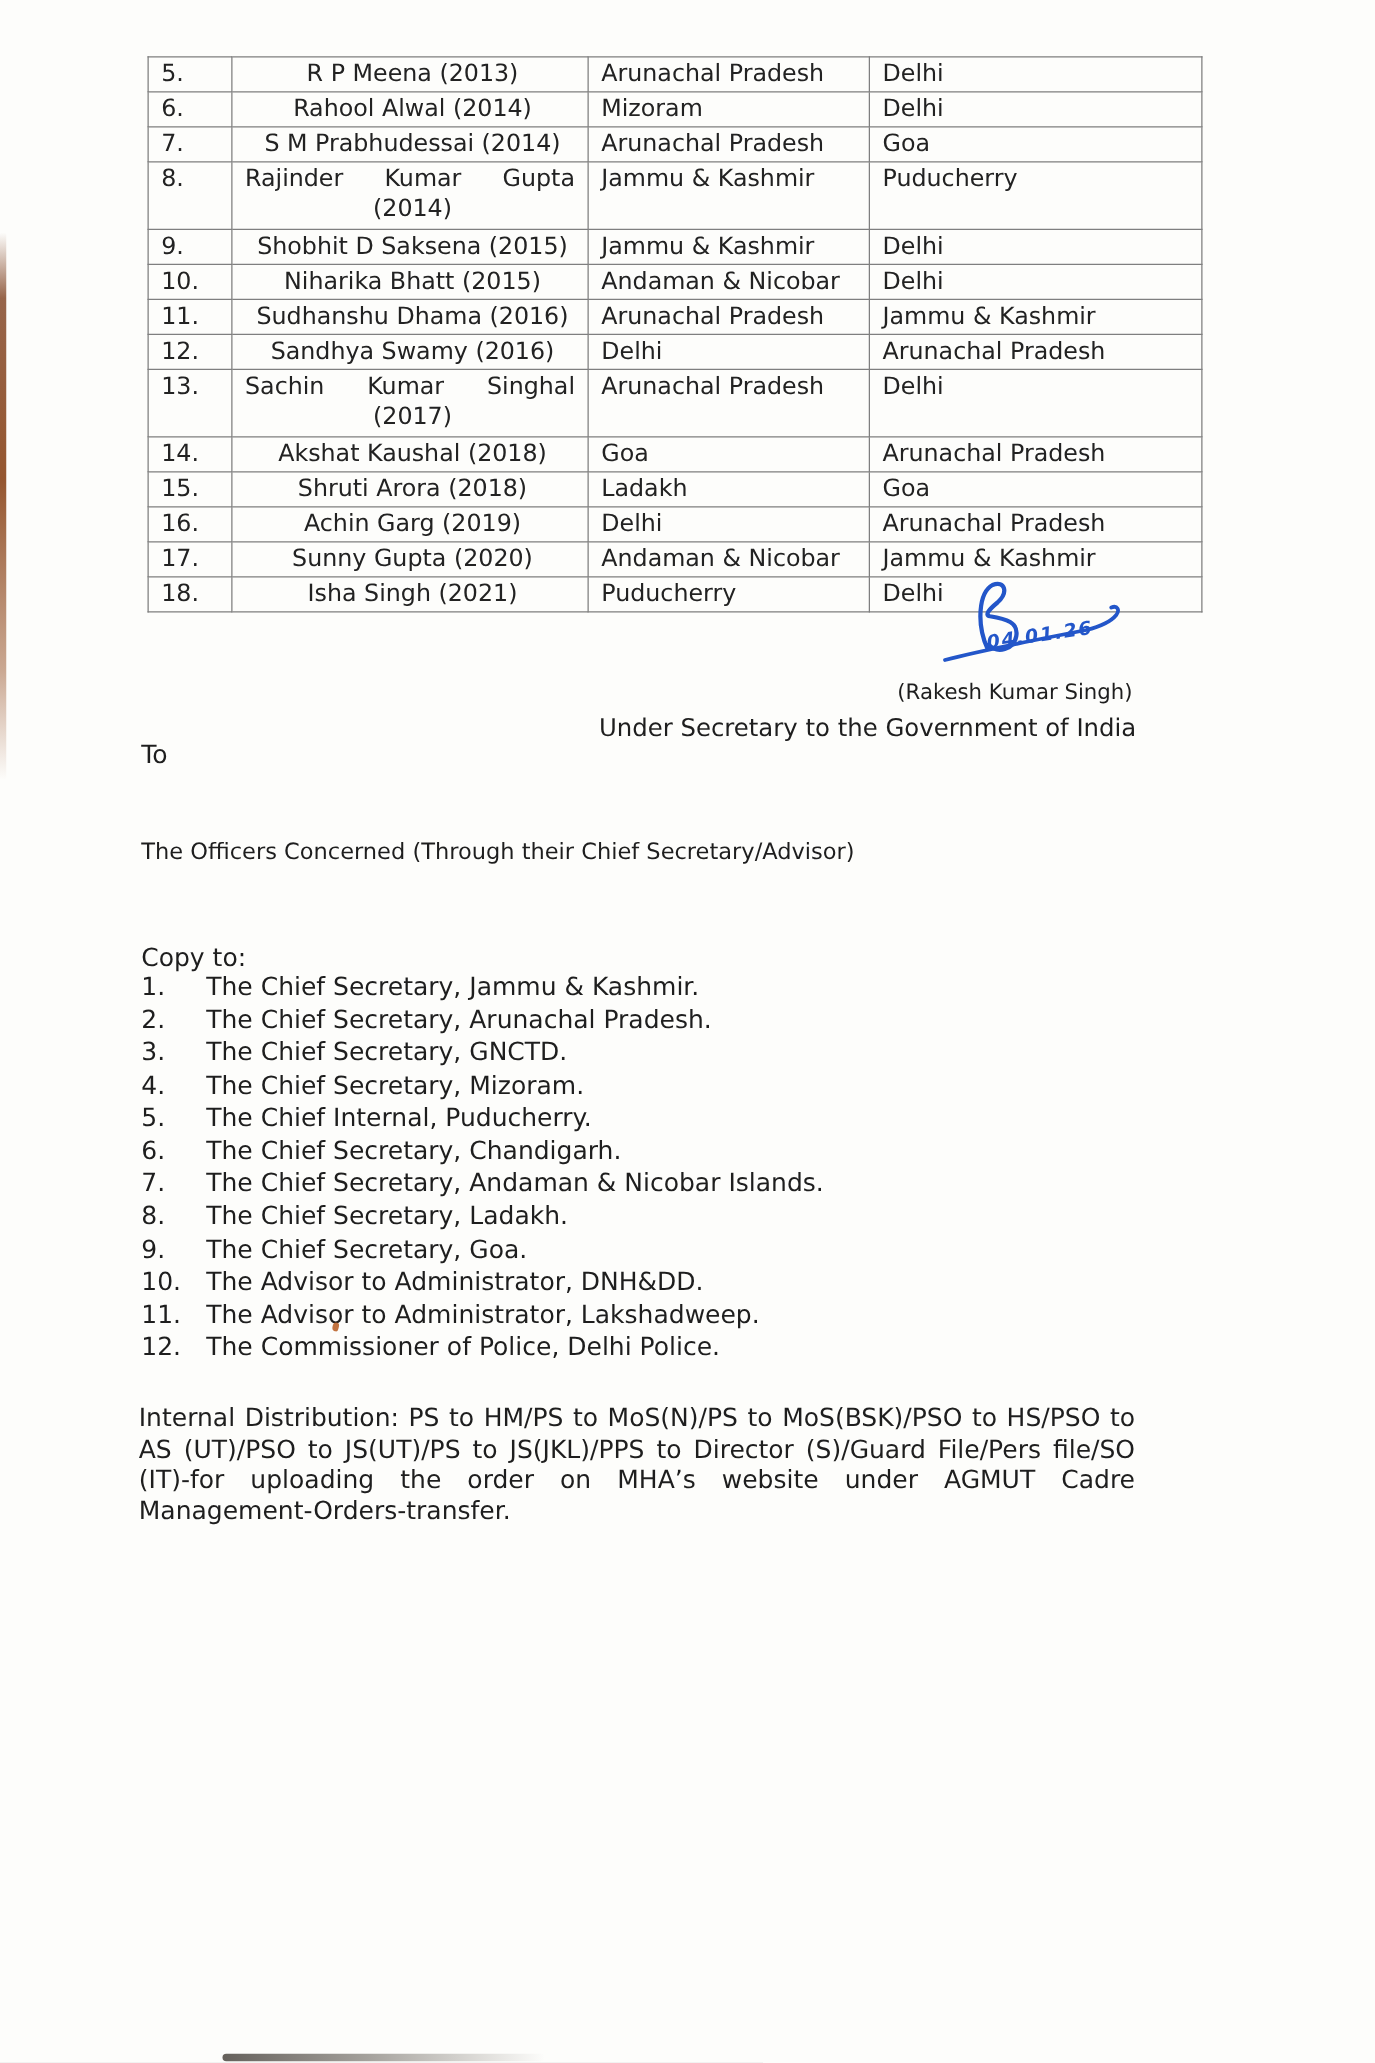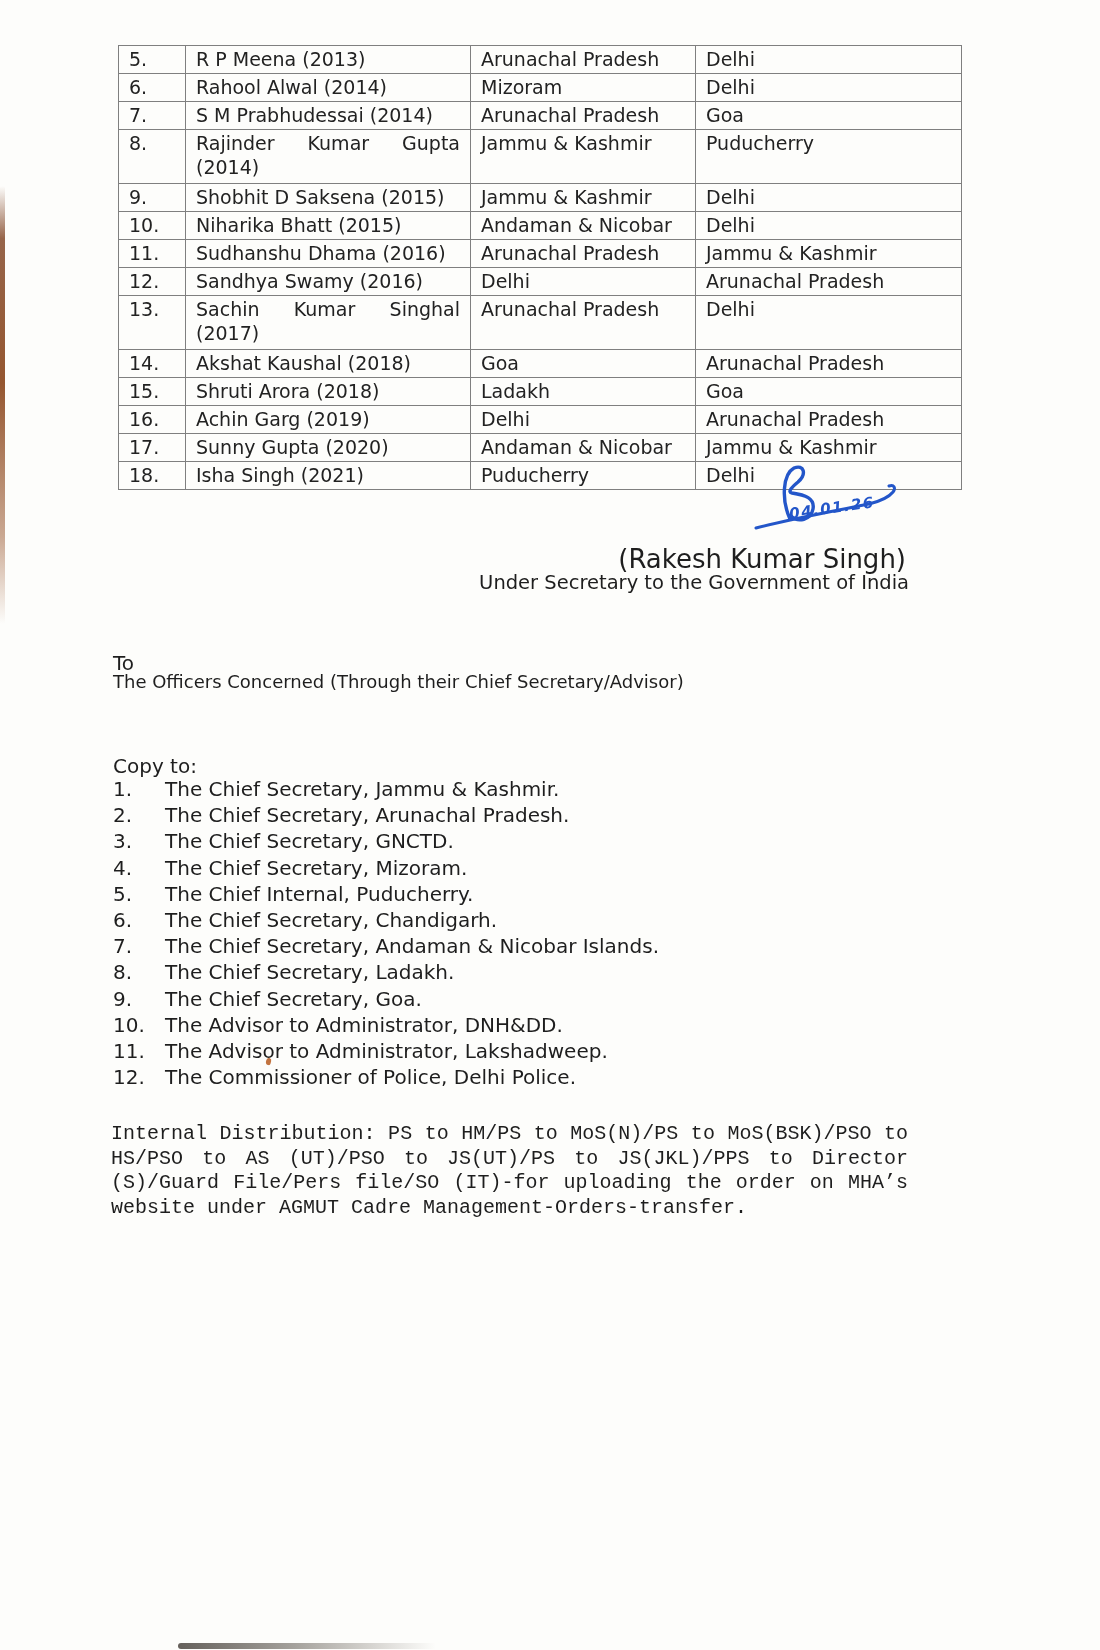--- a/index.html
+++ b/index.html
@@ -6,40 +6,40 @@
   .page{position:relative;width:1100px;height:1650px;background:#fdfdfb;
         font-family:"DejaVu Sans",sans-serif;color:#1e1e1e;overflow:hidden;margin:0 auto;}
 
   
   table.officers{position:absolute;left:118px;top:45px;width:843px;border-collapse:collapse;
                  table-layout:fixed;font-size:19px;color:#222;}
   table.officers td{border:1px solid #7f7f7f;vertical-align:top;padding:1px 6px 0 10px;
                     line-height:24px;height:26px;overflow:hidden;}
   table.officers tr.tall td{height:52px;}
   td.c-sn{padding-left:12px;}
-  td.c-name{white-space:nowrap;}
+  td.c-name{white-space:nowrap;text-align:center;}
   .jline{display:flex;justify-content:space-between;padding-right:4px;}
   .nline2{display:block;}
 
   
   .sig-mark{position:absolute;left:748px;top:461px;}
   .sig-date{position:absolute;left:789px;top:499px;font-size:15px;font-style:italic;
             font-weight:bold;letter-spacing:1.5px;transform:rotate(-8deg);color:var(--ink,#2356c9);}
-  .sig-name{position:absolute;top:544px;right:194px;font-size:26px;}
+  .sig-name{position:absolute;top:544px;right:194px;font-size:17px;}
   .sig-title{position:absolute;top:571px;right:191px;font-size:19.5px;}
 
   
-  .to-label{position:absolute;left:113px;top:651px;font-size:20px;}
+  .to-label{position:absolute;left:113px;top:591px;font-size:20px;}
   .addressee{position:absolute;left:113px;top:671px;font-size:18px;}
   .copy-label{position:absolute;left:113px;top:754px;font-size:20px;}
   .copy-list{position:absolute;left:113px;top:777px;font-size:20px;}
   .copy-item{display:flex;height:26.2px;align-items:flex-start;}
   .copy-item .num{width:52px;flex:none;}
   .dist{position:absolute;left:111px;top:1122px;width:797px;font-size:20px;
-        line-height:24.7px;text-align:justify;font-family:Liberation Mono, monospace;}
+        line-height:24.7px;text-align:justify;}
 
   
   .edge-left{position:absolute;left:0;top:186px;width:5px;height:438px;
      background:linear-gradient(180deg,rgba(125,60,25,0),rgba(122,58,24,.78) 12%,
                 rgba(140,72,30,.92) 45%,rgba(152,84,42,.5) 80%,rgba(152,84,42,0));
      border-radius:2px;}
   .smudge-bottom{position:absolute;left:178px;top:1643px;width:258px;height:6px;
      background:linear-gradient(90deg,rgba(58,52,46,.78),rgba(92,86,78,.55) 45%,
                 rgba(142,136,128,.28) 80%,rgba(142,136,128,0));border-radius:3px;}
   .speck{position:absolute;left:266px;top:1058px;width:5px;height:7px;background:#b75b1f;

